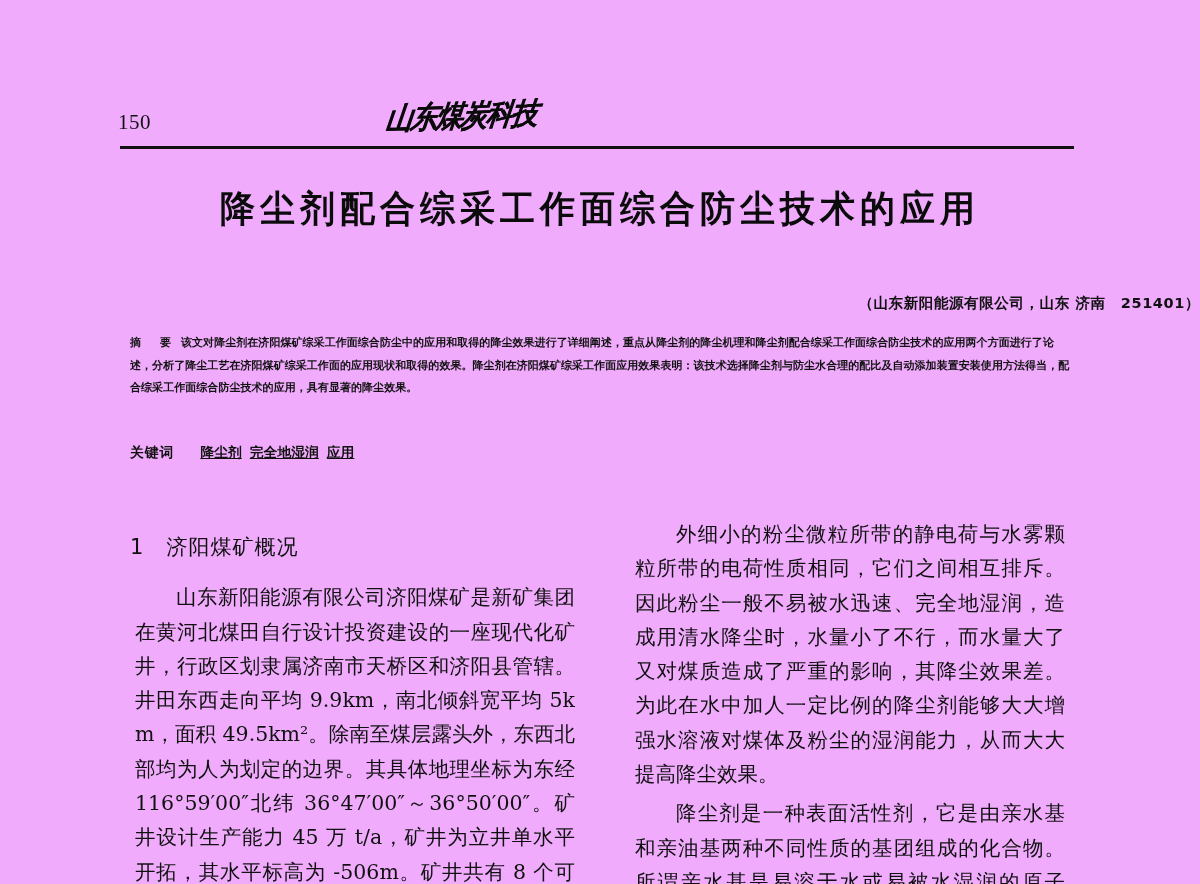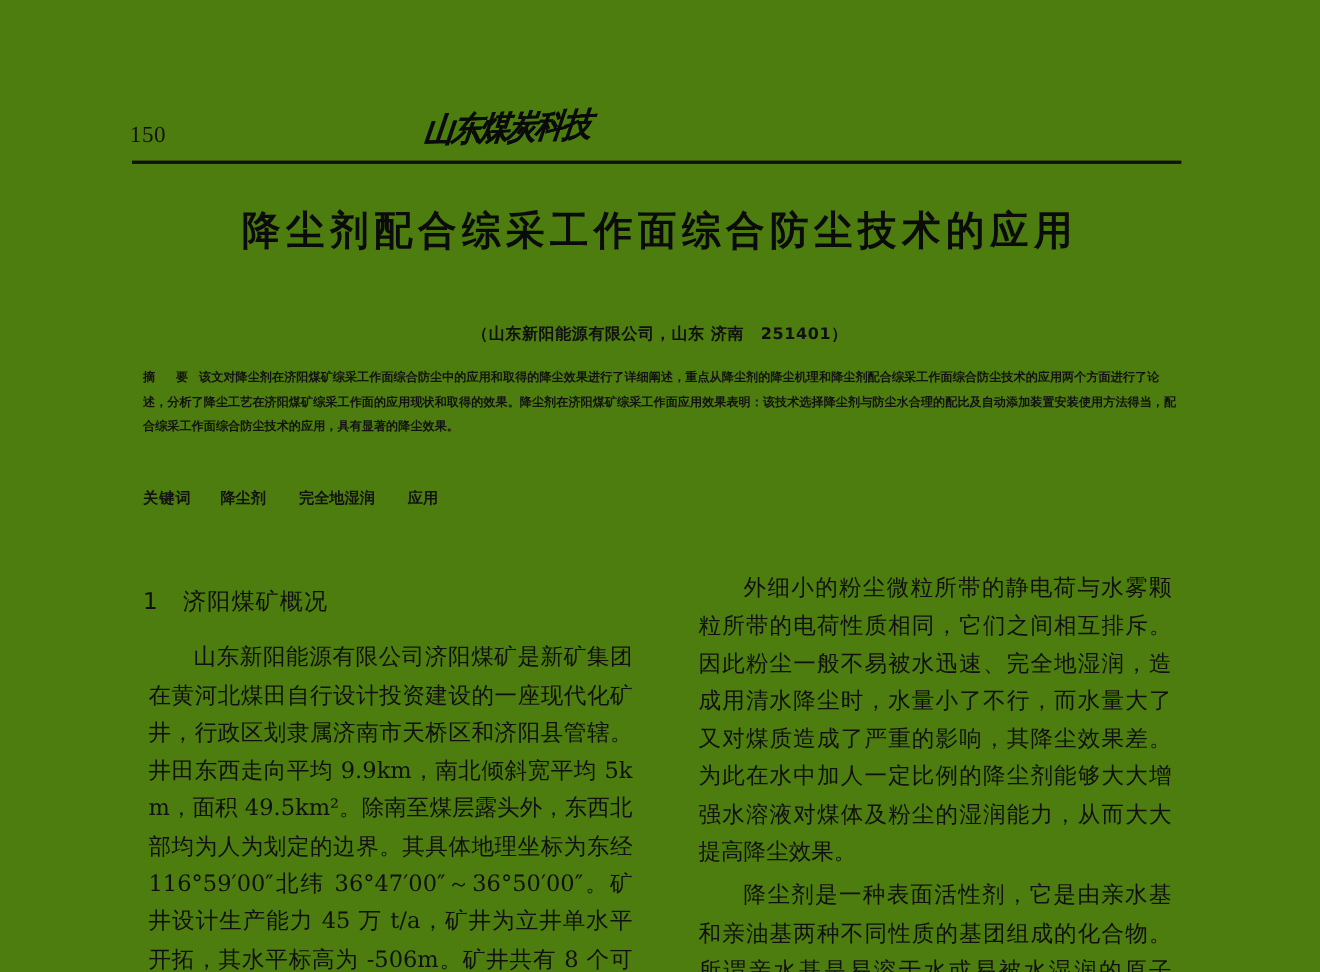--- a/index.html
+++ b/index.html
@@ -8,21 +8,21 @@
     padding: 0;
     background: #ffffff;
   }
   body {
     font-family: "DejaVu Sans", "Liberation Sans", sans-serif;
   }
   .page {
     position: relative;
     width: 1200px;
     height: 884px;
-    background: #4d7c0f;
+    background: #f0abfc;
     overflow: hidden;
     box-sizing: border-box;
     color: #141414;
   }
   
   .running-head {
     position: absolute;
     left: 118px;
     top: 96px;
     width: 956px;
@@ -93,21 +93,21 @@
     font-size: 18px;
     font-weight: 700;
     letter-spacing: 2px;
     color: #101010;
   }
   .affiliation {
     position: absolute;
     left: 0;
     top: 294px;
     width: 1200px;
-    text-align: center;
+    text-align: right;
     font-size: 14.5px;
     font-weight: 700;
     letter-spacing: 0.6px;
     color: #101010;
   }
   
   .abstract-block {
     position: absolute;
     left: 130px;
     top: 332px;
@@ -130,21 +130,21 @@
   .keywords {
     position: absolute;
     left: 130px;
     top: 444px;
     font-size: 13.8px;
     font-weight: 700;
     color: #121212;
     white-space: nowrap;
   }
   .kw-label { letter-spacing: 1px; margin-right: 26px; }
-  .kw-item  { margin-right: 30px; }
+  .kw-item  { margin-right: 8px; text-decoration: underline; }
   .clc-line {
     position: absolute;
     left: 130px;
     top: 470px;
     font-size: 13.8px;
     font-weight: 700;
     color: #121212;
     white-space: nowrap;
   }
   .clc-line .seg { margin-right: 8px; }

